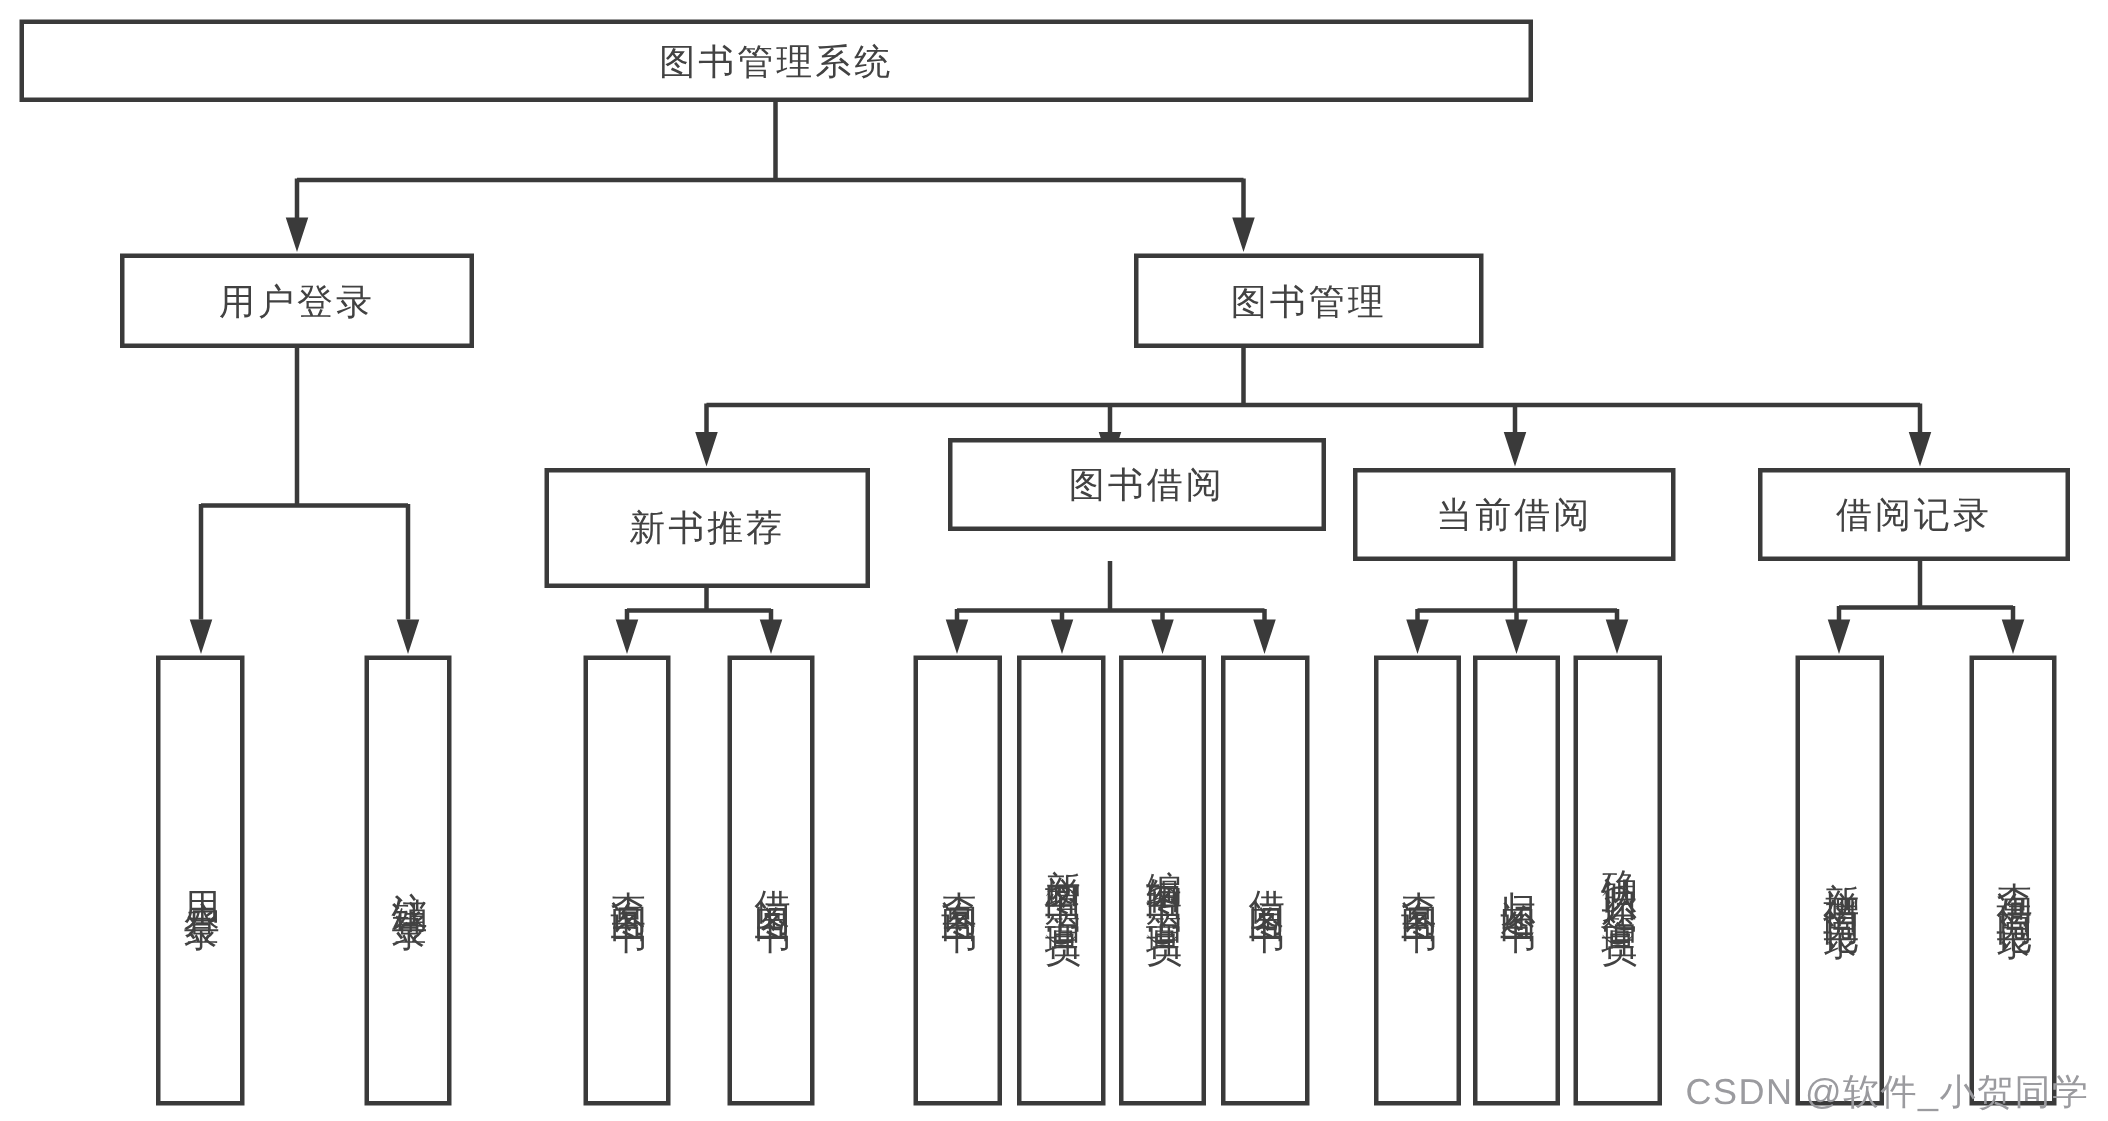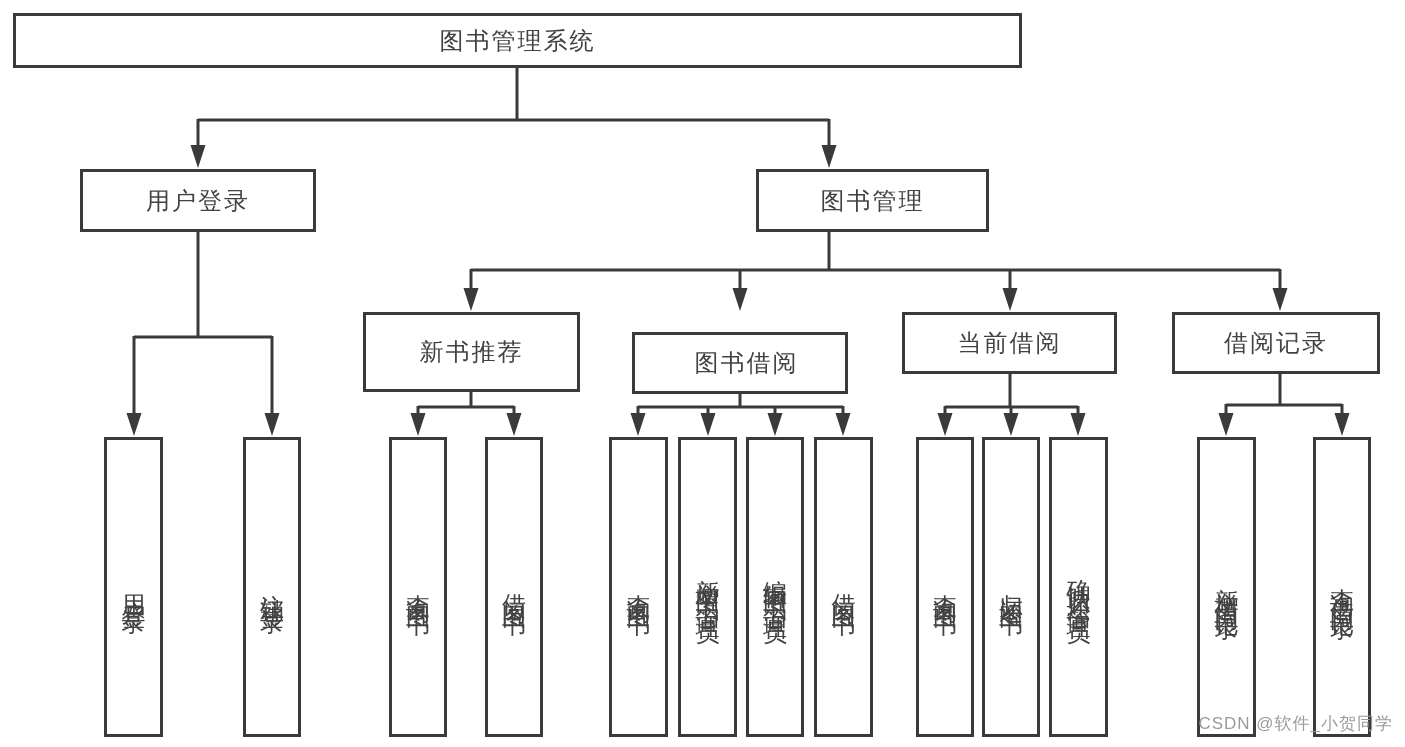--- a/index.html
+++ b/index.html
@@ -30,42 +30,42 @@
     letter-spacing:6px;
     font-size:24px;
   }
   
   #n-root{left:13px;top:13px;width:1009px;height:55px;}
   
   #n-login{left:80px;top:169px;width:236px;height:63px;}
   #n-mgmt{left:712px;top:169px;width:233px;height:63px;margin-left:44px;}
   
   #n-newbook{left:363px;top:312px;width:217px;height:80px;}
-  #n-borrowing{left:632px;top:332px;width:216px;height:62px;padding-left:13px;}
+  #n-borrowing{left:632px;top:292px;width:252px;height:62px;padding-left:13px;}
   #n-current{left:902px;top:312px;width:215px;height:62px;}
   #n-records{left:1172px;top:312px;width:208px;height:62px;}
   
   .leaf{top:437px;height:300px;}
   #lf-1{left:104px;width:59px;}
   #lf-2{left:243px;width:58px;}
   #lf-3{left:389px;width:58px;}
   #lf-4{left:485px;width:58px;}
   #lf-5{left:609px;width:59px;}
   #lf-6{left:678px;width:59px;}
   #lf-7{left:746px;width:58px;}
   #lf-8{left:814px;width:59px;}
   #lf-9{left:916px;width:58px;}
   #lf-10{left:982px;width:58px;}
   #lf-11{left:1049px;width:59px;}
   #lf-12{left:1197px;width:59px;}
   #lf-13{left:1313px;width:58px;}
   .watermark{
     position:absolute;
     right:12px;top:712px;
-    font-size:17px;
+    font-size:24px;
     color:#9b9b9f;
     letter-spacing:1px;
   }
 </style>
 </head>
 <body>
 
 <div class="canvas">
 
   <svg class="connectors" viewBox="0 0 1405 747" xmlns="http://www.w3.org/2000/svg">

